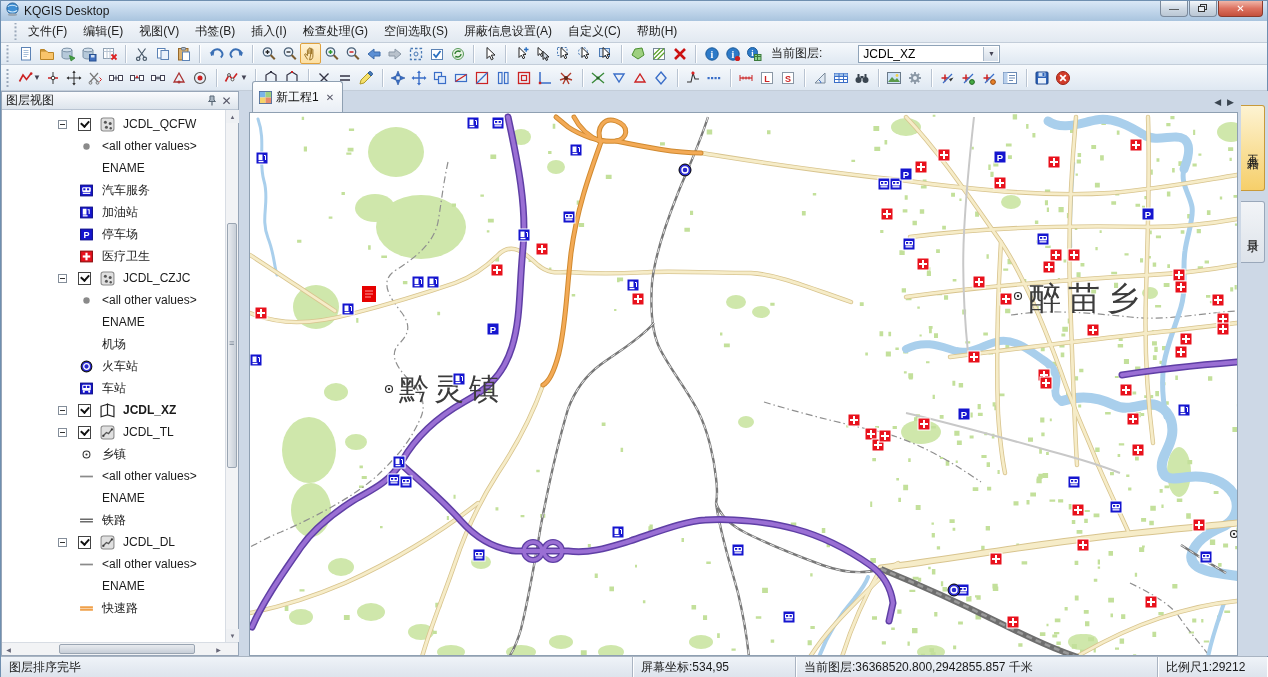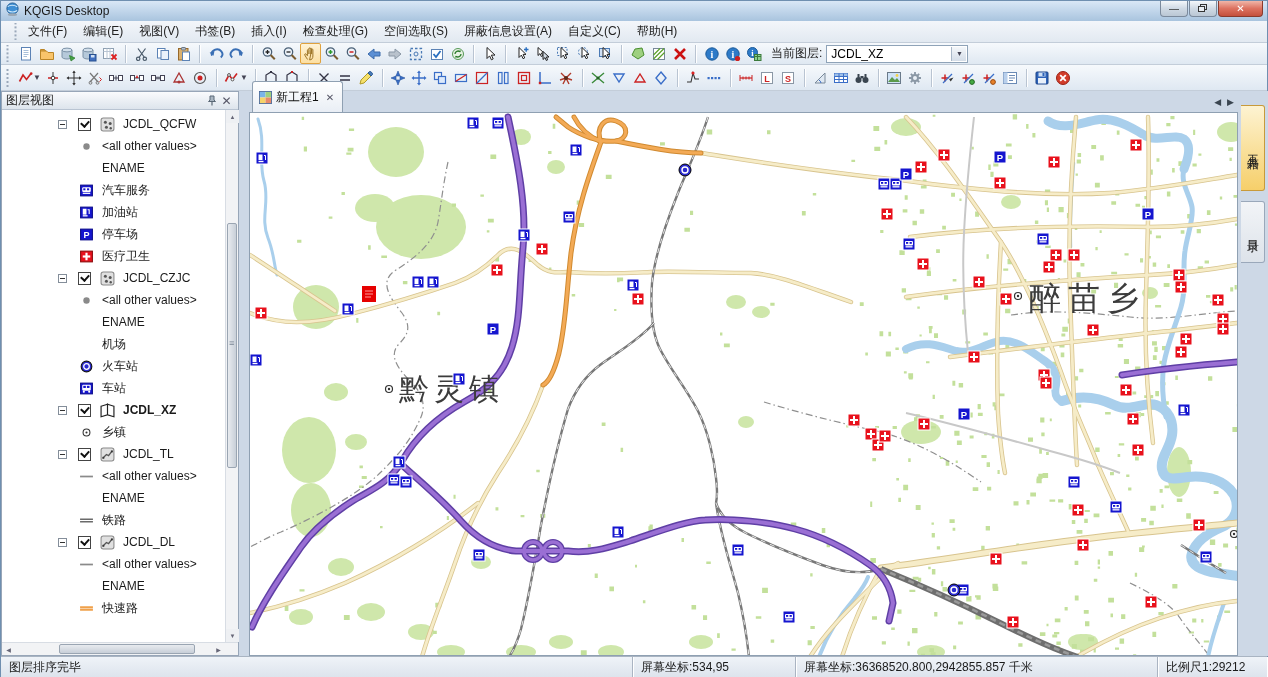--- a/index.html
+++ b/index.html
@@ -28,21 +28,21 @@
   .toolbar { position:absolute; left:0; width:100%; display:flex; align-items:center;
     background:linear-gradient(#f6f9fc,#dfe8f2); border-bottom:1px solid #c3cdd9; padding-left:2px; }
   #toolbar1 { top:42px; height:22px; }
   #toolbar2 { top:64px; height:26px; }
   .tgroup { display:flex; align-items:center; padding:0 3px; }
   .tsep { width:1px; height:18px; background:#b9c4d2; margin:0 2px; box-shadow:1px 0 0 #fff; }
   .tbtn { width:21px; height:21px; display:flex; align-items:center; justify-content:center; border:1px solid transparent; border-radius:2px; }
   .tbtn.active { background:linear-gradient(#fff3d6,#fcdfa2); border-color:#e0a23e; }
   .tbtn svg { width:16px; height:16px; }
   .dd { font-size:8px; color:#445; margin-left:-3px; margin-right:2px; }
-  #layer-combo-wrap { display:flex; align-items:center; margin-left:4px; }
+  #layer-combo-wrap { display:flex; align-items:center; margin-left:4px;gap:32px; }
   #layer-combo-label { margin-right:4px; color:#222; }
   #layer-combo { width:142px; height:18px; background:#fff; border:1px solid #8fa3b8; display:flex; align-items:center; position:relative; padding-left:4px; }
   #layer-combo .arrow { position:absolute; right:1px; top:1px; width:15px; height:14px;
     background:linear-gradient(#f4f7fa,#d4dde8); border-left:1px solid #aab8c8; display:flex; align-items:center; justify-content:center; font-size:7px; color:#445; }
 
   
   #main { position:absolute; left:0; top:90px; width:100%; height:565px; background:#cdd8e6; }
 
   
   #layer-panel { position:absolute; left:0; top:0; width:238px; height:565px; background:#fff; border:1px solid #98a6b8; }
@@ -813,37 +813,37 @@
             <span class="tlabel">车站</span>
           </div>
           <div class="trow layer bold">
             <span class="exp"></span>
             <span class="chk"></span>
             <span class="ticon"><svg viewBox="0 0 14 14" width="15" height="15">
                 <path d="M1 3l6-1.8V11L1 12.8zM13 3L7 1.2V11l6 1.8z" fill="#fff" stroke="#222" stroke-width="1.1"></path>
               </svg></span>
             <span class="tlabel">JCDL_XZ</span>
           </div>
-          <div class="trow leaf">
-            <span class="ticon"><svg viewBox="0 0 14 14" width="15" height="15">
-                <circle cx="7" cy="7" r="3.2" fill="#fff" stroke="#333"></circle>
-                <circle cx="7" cy="7" r="1" fill="#333"></circle>
-              </svg></span>
-            <span class="tlabel">乡镇</span>
-          </div>
           <div class="trow layer">
             <span class="exp"></span>
             <span class="chk"></span>
             <span class="ticon"><svg viewBox="0 0 14 14" width="15" height="15">
                 <rect x="1" y="1" width="12" height="12" rx="2" fill="#e0e0e0" stroke="#8a8a8a"></rect>
                 <path d="M3 10l3-3 2 1 3-4" fill="none" stroke="#555" stroke-width="1.2"></path>
                 <rect x="2.2" y="9.2" width="1.8" height="1.8" fill="#333"></rect>
                 <rect x="10.2" y="3.2" width="1.8" height="1.8" fill="#333"></rect>
               </svg></span>
             <span class="tlabel">JCDL_TL</span>
+          </div>
+          <div class="trow leaf">
+            <span class="ticon"><svg viewBox="0 0 14 14" width="15" height="15">
+                <circle cx="7" cy="7" r="3.2" fill="#fff" stroke="#333"></circle>
+                <circle cx="7" cy="7" r="1" fill="#333"></circle>
+              </svg></span>
+            <span class="tlabel">乡镇</span>
           </div>
           <div class="trow leaf">
             <span class="ticon"><svg viewBox="0 0 14 14" width="15" height="15">
                 <path d="M1 7h12" stroke="#8a8a8a" stroke-width="1.6"></path>
               </svg></span>
             <span class="tlabel">&lt;all other values&gt;</span>
           </div>
           <div class="trow leaf">
             <span class="ticon"><svg viewBox="0 0 14 14" width="15" height="15"></svg></span>
             <span class="tlabel">ENAME</span>
@@ -1469,16 +1469,16 @@
 
     <div id="right-strip">
         <div class="vtab active" id="vtab1">工具箱</div>
         <div class="vtab" id="vtab2">目录</div>
       </div>
   </div>
 
   <div id="statusbar">
     <div class="sseg" id="sseg1">图层排序完毕</div>
     <div class="sseg" id="sseg2">屏幕坐标:534,95</div>
-    <div class="sseg" id="sseg3">屏幕坐标:36368520.800,2942855.857 千米</div>
+    <div class="sseg" id="sseg3">当前图层:36368520.800,2942855.857 千米</div>
     <div class="sseg" id="sseg4">比例尺1:29212</div>
   </div>
 </div>
 
 </body></html>

